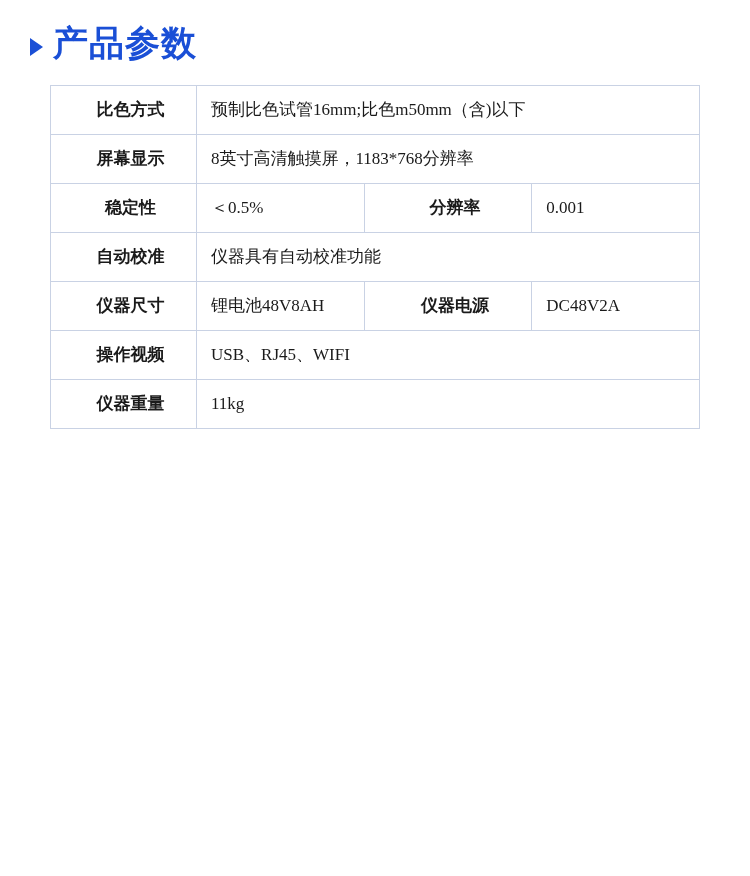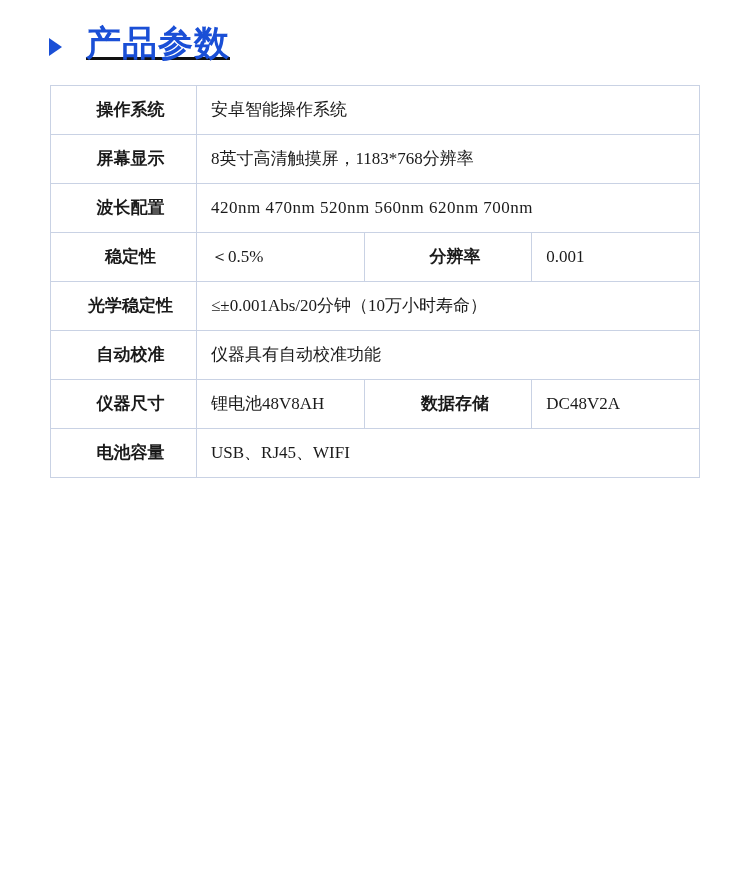--- a/index.html
+++ b/index.html
@@ -14,23 +14,22 @@
     font-family: "Liberation Serif", "DejaVu Serif", serif;
     color: #111;
     position: relative;
     overflow: hidden;
   }
 
   
   .title-row {
     display: flex;
     align-items: center;
-    gap: 24px;
-    padding: 26px 0 0 49px;
-    text-decoration: underline;
+    gap: 10px;
+    padding: 26px 0 0 30px;
   }
   .title-arrow {
     width: 0;
     height: 0;
     border-left: 13px solid #1a4fd6;
     border-top: 9px solid transparent;
     border-bottom: 9px solid transparent;
     margin-top: 6px;
     flex: none;
   }
@@ -92,50 +91,46 @@
 
 <div class="title-row">
   <div class="title-arrow"></div>
   <div class="title-text">产品参数</div>
 </div>
 
 <div class="spec-table-wrap">
   <table class="spec">
     <tbody>
       <tr>
-        <td class="label">操作系统</td>
-        <td class="value" colspan="3">安卓智能操作系统</td>
+        <td class="label">比色方式</td>
+        <td class="value" colspan="3">预制比色试管16mm;比色m50mm（含)以下</td>
       </tr>
       <tr>
         <td class="label">屏幕显示</td>
         <td class="value" colspan="3">8英寸高清触摸屏，1183*768分辨率</td>
-      </tr>
-      <tr>
-        <td class="label">波长配置</td>
-        <td class="value wide-letter" colspan="3">420nm 470nm 520nm 560nm 620nm 700nm</td>
       </tr>
       <tr>
         <td class="label">稳定性</td>
         <td class="value col-value-half">＜0.5%</td>
         <td class="label col-label2">分辨率</td>
         <td class="value">0.001</td>
       </tr>
       <tr>
-        <td class="label">光学稳定性</td>
-        <td class="value" colspan="3">≤±0.001Abs/20分钟（10万小时寿命）</td>
-      </tr>
-      <tr>
         <td class="label">自动校准</td>
         <td class="value" colspan="3">仪器具有自动校准功能</td>
       </tr>
       <tr>
         <td class="label">仪器尺寸</td>
         <td class="value col-value-half">锂电池48V8AH</td>
-        <td class="label col-label2">数据存储</td>
+        <td class="label col-label2">仪器电源</td>
         <td class="value">DC48V2A</td>
       </tr>
       <tr>
-        <td class="label">电池容量</td>
+        <td class="label">操作视频</td>
         <td class="value" colspan="3">USB、RJ45、WIFI</td>
+      </tr>
+      <tr>
+        <td class="label">仪器重量</td>
+        <td class="value" colspan="3">11kg</td>
       </tr>
     </tbody>
   </table>
 </div>
 
 </body></html>

